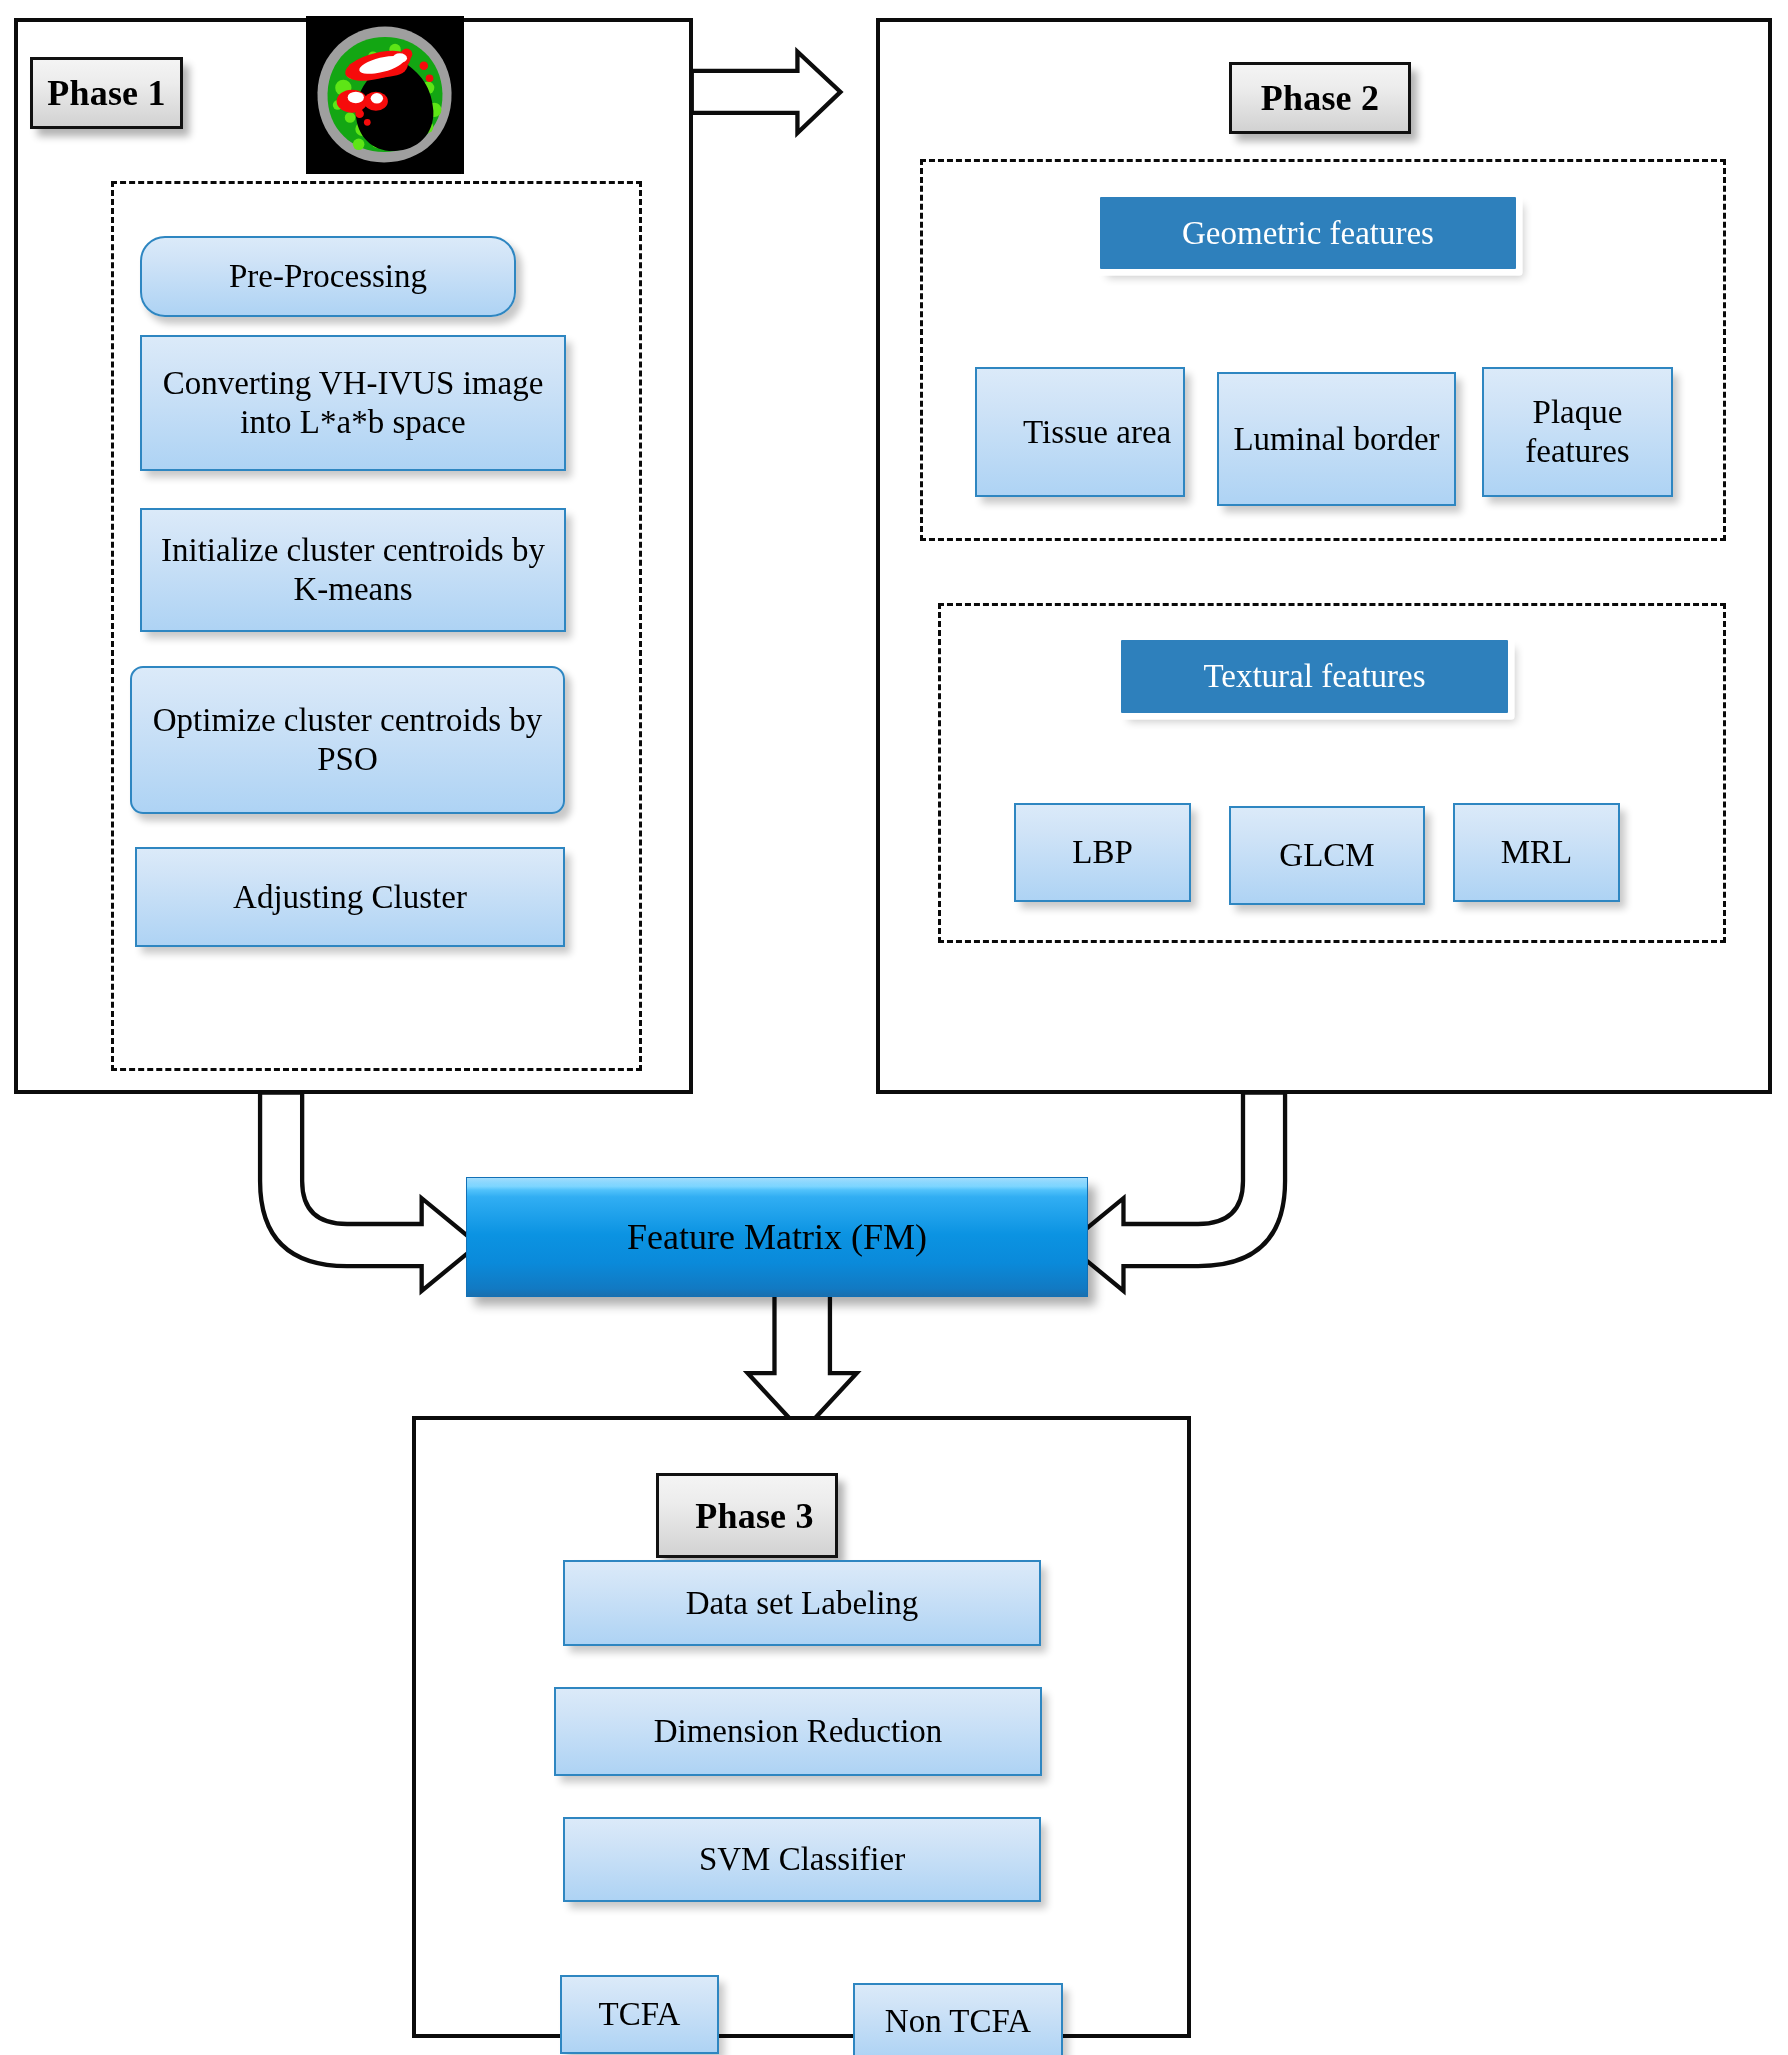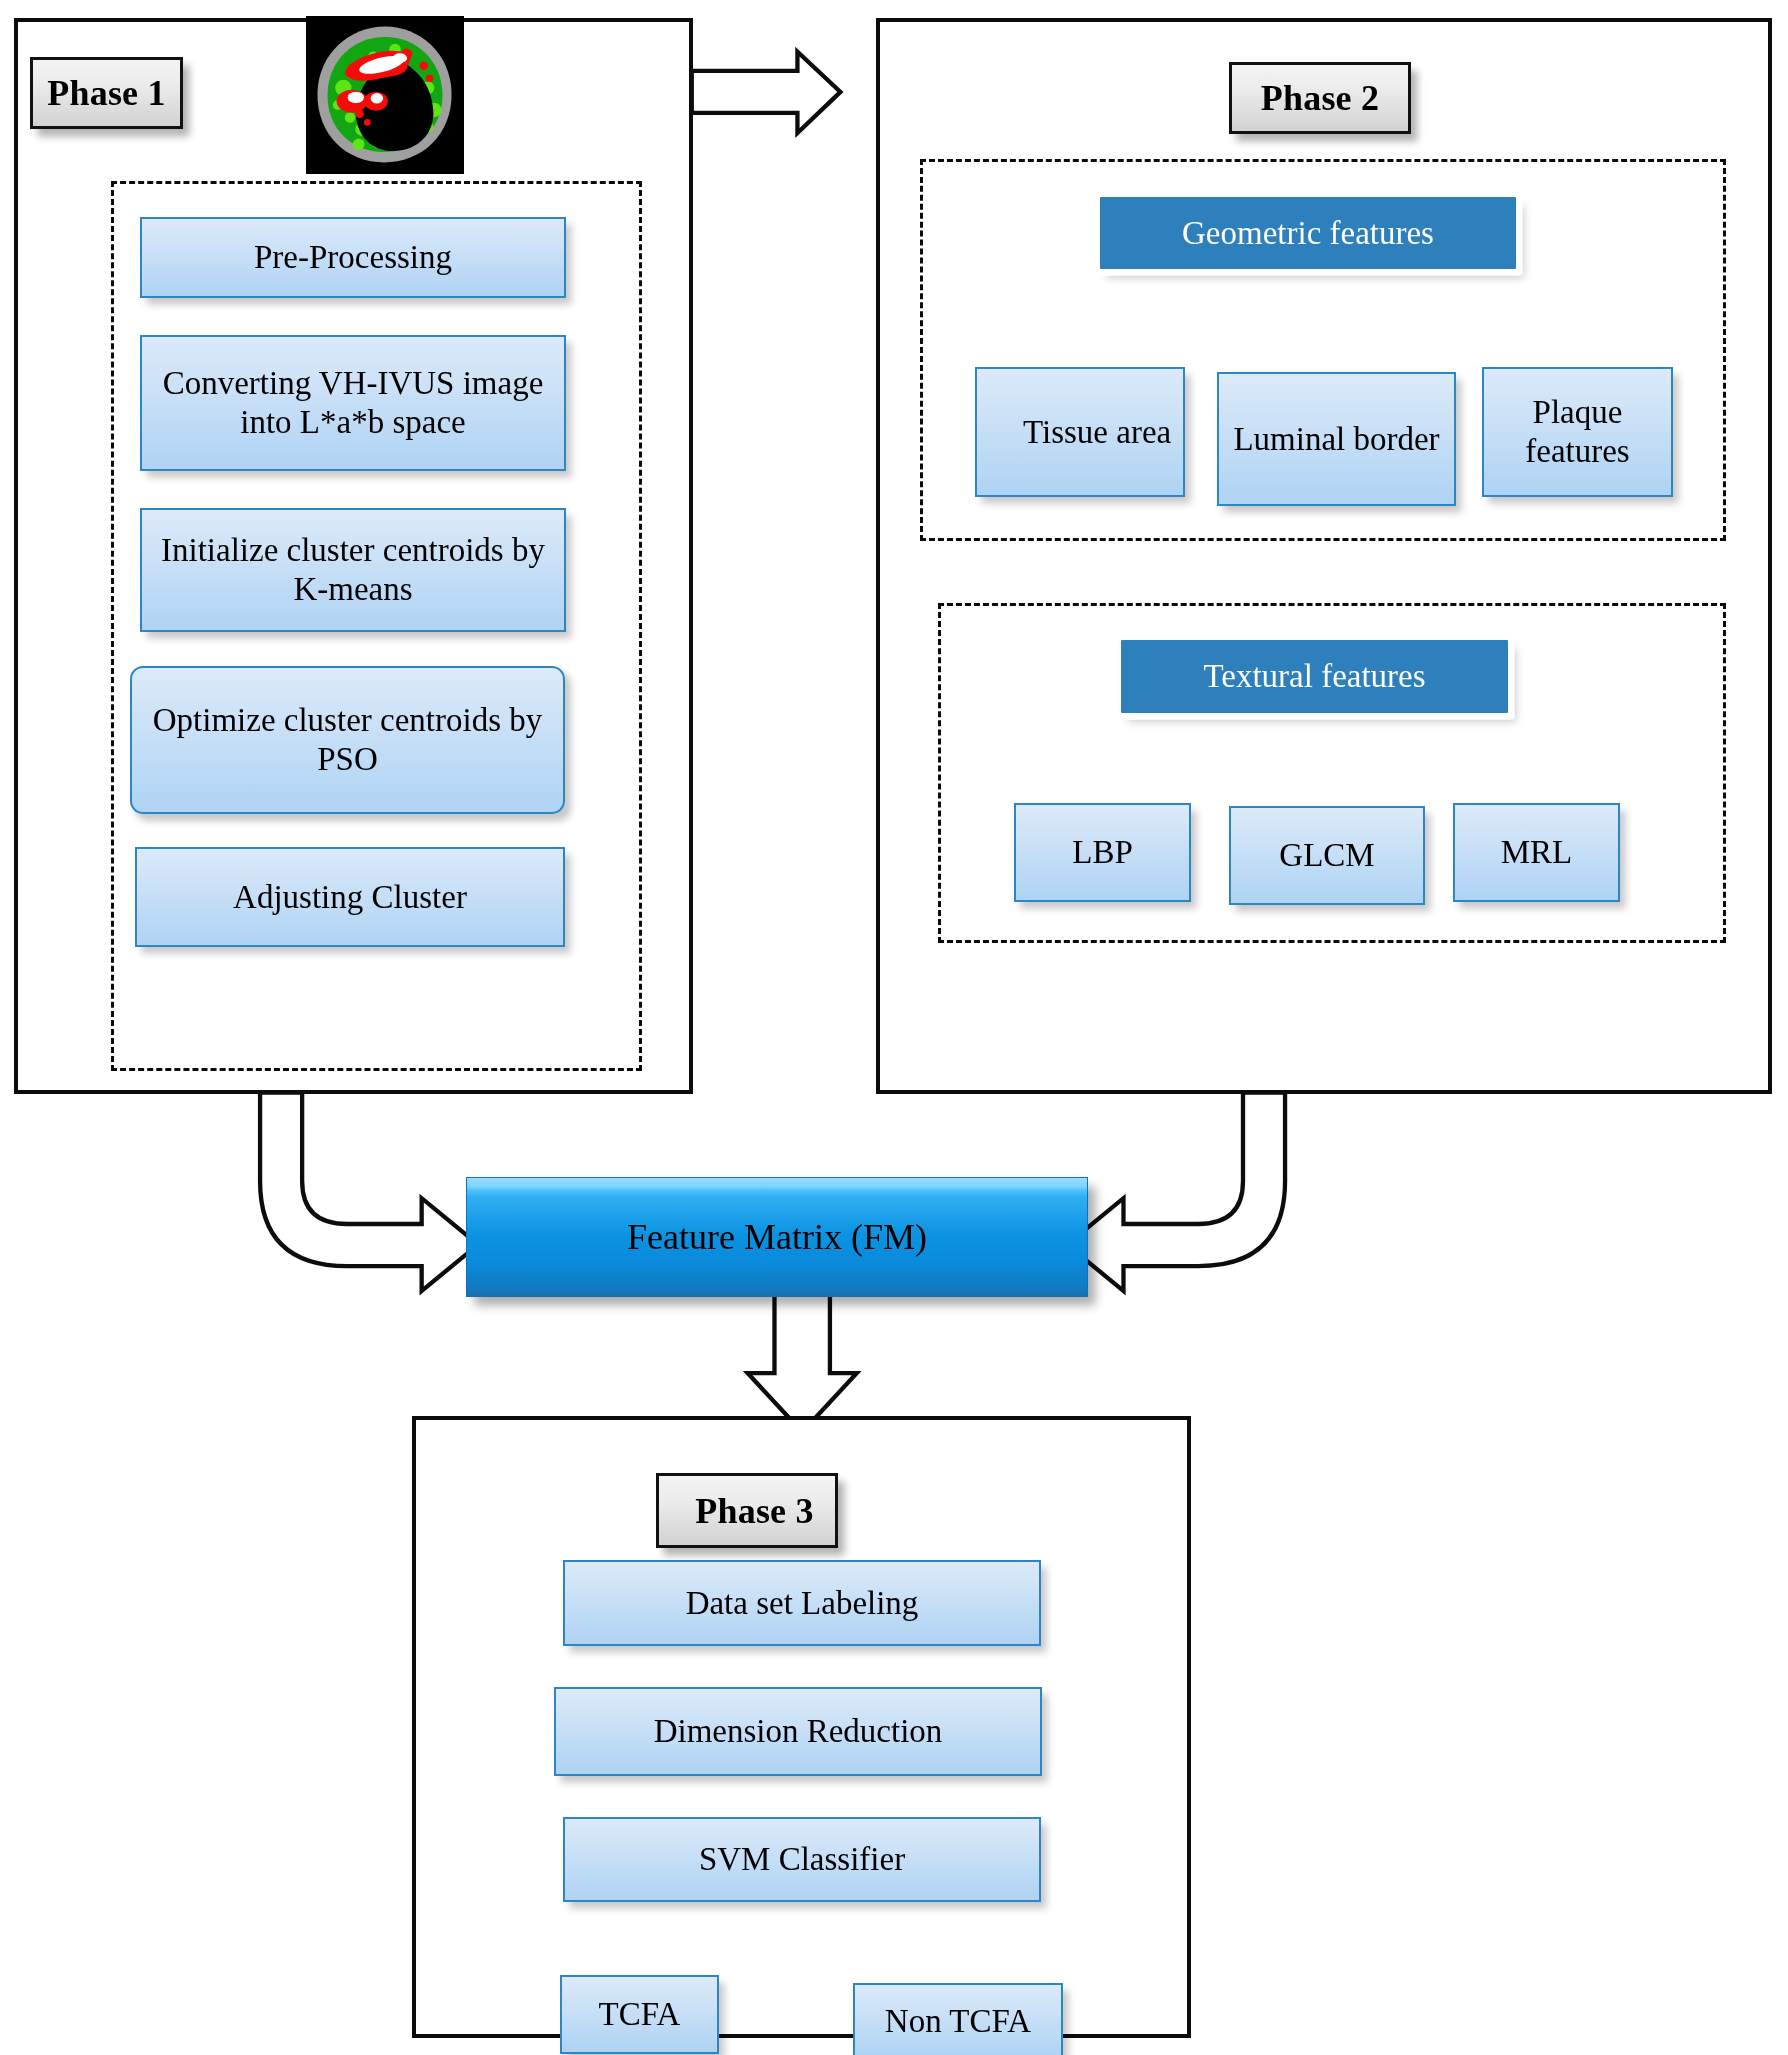--- a/index.html
+++ b/index.html
@@ -254,21 +254,21 @@
         <ellipse cx="148" cy="172" rx="13" ry="11"></ellipse>
         <ellipse cx="196" cy="88" rx="15" ry="10"></ellipse>
       </g>
     </svg>
   </div>
 
   <div class="phase-chip txt-xl" style="left:30px; top:57px; width:153px; height:72px;">Phase 1</div>
 
   <div class="dashdot" style="left:111px; top:181px; width:531px; height:890px;"></div>
 
-  <div class="node txt-lg" style="left:140px; top:217px; width:426px; height:81px;">Pre-Processing</div>
+  <div class="node txt-lg" style="left:140px; top:236px; width:376px; height:81px;border-radius:25px;">Pre-Processing</div>
 
   <div class="node txt-lg" style="left:140px; top:335px; width:426px; height:136px;">Converting VH-IVUS image into L*a*b space</div>
 
   <div class="node txt-lg" style="left:140px; top:508px; width:426px; height:124px;">Initialize cluster centroids by K-means</div>
 
   <div class="node txt-lg" style="left:130px; top:666px; width:435px; height:148px;border-radius:13px;">Optimize cluster centroids by PSO</div>
 
   <div class="node txt-lg" style="left:135px; top:847px; width:430px; height:100px;">Adjusting Cluster</div>
 
 
@@ -293,21 +293,21 @@
   <div class="node squarish txt-lg" style="left:1014px; top:803px; width:177px; height:99px;">LBP</div>
 
   <div class="node squarish txt-lg" style="left:1229px; top:806px; width:196px; height:99px;">GLCM</div>
 
   <div class="node squarish txt-lg" style="left:1453px; top:803px; width:167px; height:99px;">MRL</div>
 
   <div class="fm-node txt-xl" style="left:466px; top:1177px; width:622px; height:120px;">Feature Matrix (FM)</div>
 
   <div class="phase-box" style="left:412px; top:1416px; width:779px; height:622px;"></div>
 
-  <div class="phase-chip txt-xl" style="left:656px; top:1473px; width:182px; height:75px;padding-left:15px;">Phase 3</div>
+  <div class="phase-chip txt-xl" style="left:656px; top:1473px; width:182px; height:85px;padding-left:15px;">Phase 3</div>
 
   <div class="node txt-lg" style="left:563px; top:1560px; width:478px; height:86px;">Data set Labeling</div>
 
   <div class="node txt-lg" style="left:554px; top:1687px; width:488px; height:89px;">Dimension Reduction</div>
 
   <div class="node txt-lg" style="left:563px; top:1817px; width:478px; height:85px;">SVM Classifier</div>
 
   <div class="node squarish txt-lg" style="left:560px; top:1975px; width:159px; height:79px;">TCFA</div>
 
   <div class="node squarish txt-lg" style="left:853px; top:1983px; width:210px; height:76px;">Non TCFA</div>

